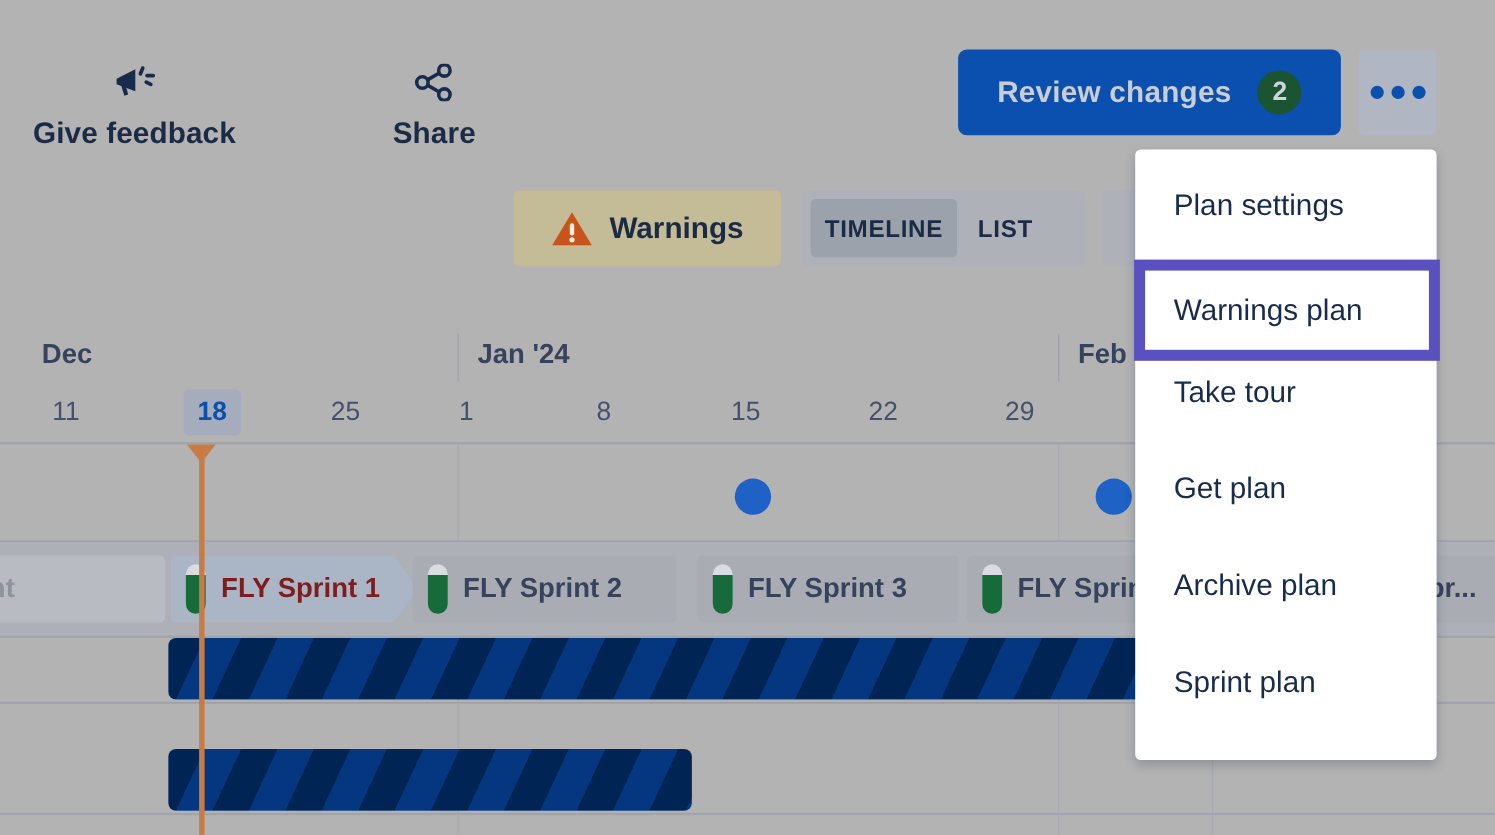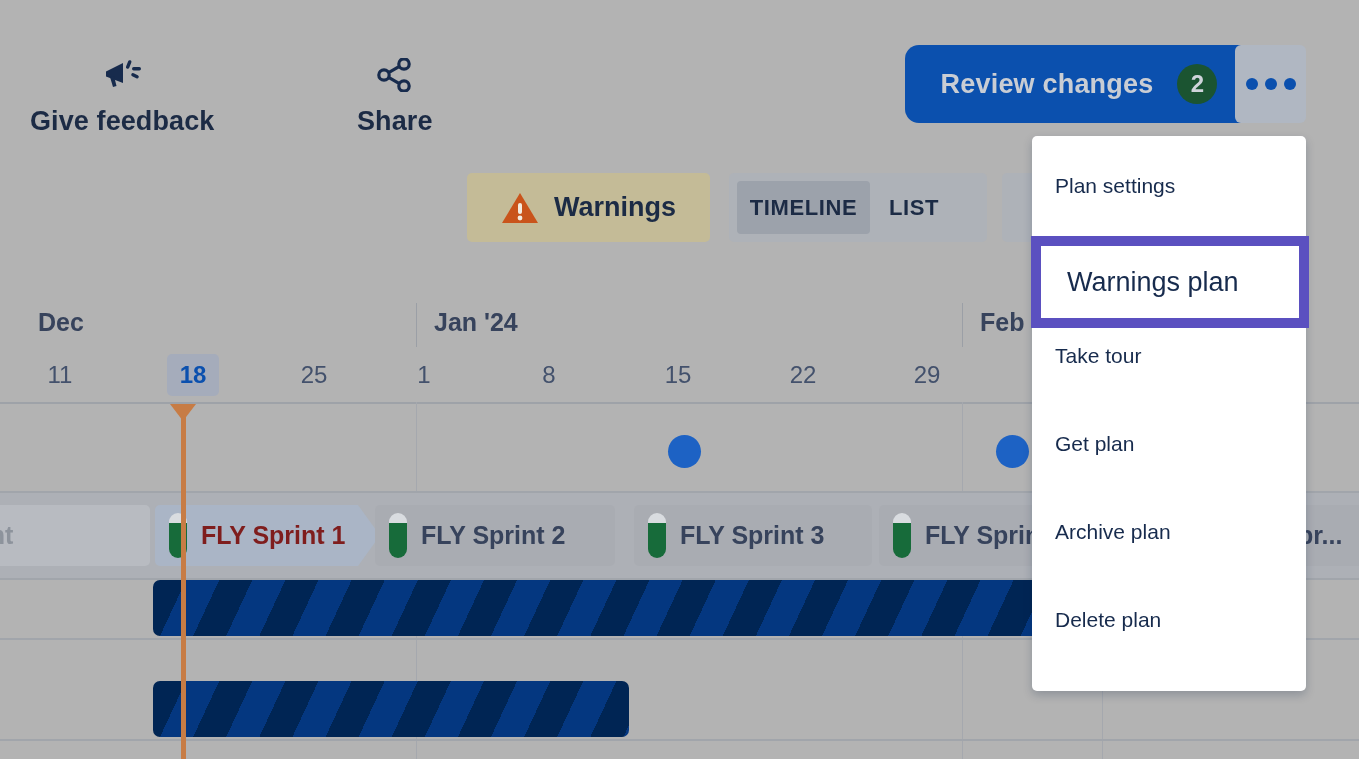--- a/index.html
+++ b/index.html
@@ -17,23 +17,23 @@
   .tb-item{position:absolute;display:flex;align-items:center;gap:14px;color:#172b4d;flex-direction:column;}
   .tb-label{font-size:27px;font-weight:700;color:#1c2b45;letter-spacing:.1px;white-space:nowrap;}
   .ic{display:inline-block;line-height:0;}
 
   #give-feedback{left:30px;top:58px;}
   #share-btn{left:357px;top:58px;}
   #auto-schedule{left:553px;top:58px;}
 
   .review-btn{
     position:absolute;left:871px;top:45px;width:348px;height:78px;
-    background:#0b50ae;border-radius:14px;border:none;
+    background:#0b50ae;border-radius:8px;border:none;
     display:flex;align-items:center;justify-content:center;gap:24px;
-    cursor:pointer;padding:0;margin-left:34px;
+    cursor:pointer;padding:0;
   }
   .review-btn .rb-text{font-size:27px;font-weight:700;color:#c9cdd4;letter-spacing:.2px;}
   .rb-badge{
     width:40px;height:40px;border-radius:50%;background:#1b5431;
     display:flex;align-items:center;justify-content:center;
     font-size:24px;font-weight:700;color:#cfd4da;
   }
   .more-btn{
     position:absolute;left:1235px;top:45px;width:71px;height:78px;
     background:#b0b7c2;border-radius:6px;border:none;cursor:pointer;
@@ -131,22 +131,22 @@
   }
 
   
   .menu{
     position:absolute;left:1032px;top:136px;width:274px;height:555px;
     background:#ffffff;border-radius:5px;
     box-shadow:0 4px 10px rgba(9,30,66,.22);
     overflow:hidden;
   }
   .menu-item{
-    height:88px;display:flex;align-items:center;padding-left:23px;
-    font-size:21px;color:#172b4d;cursor:pointer;box-sizing:border-box;
+    height:88px;display:flex;align-items:center;padding-left:35px;
+    font-size:27px;color:#172b4d;cursor:pointer;box-sizing:border-box;
     white-space:nowrap;
   }
   .menu .menu-item:first-child{margin-top:12px;height:76px;}
   .menu-hl{
     position:absolute;left:1031px;top:236px;width:278px;height:92px;
     border:10px solid #5b50c0;box-sizing:border-box;background:transparent;
     pointer-events:none;
   }
   .menu-hl-fill{
     position:absolute;left:1041px;top:246px;width:258px;height:72px;
@@ -300,18 +300,18 @@
 
   <div class="todaytip"></div>
   <div class="todayline"></div>
 
   <div class="menu" id="menu">
       <div class="menu-item">Plan settings</div>
       <div class="menu-item" style="visibility: hidden;">Duplicate plan</div>
       <div class="menu-item">Take tour</div>
       <div class="menu-item">Get plan</div>
       <div class="menu-item">Archive plan</div>
-      <div class="menu-item">Delete plan</div>
+      <div class="menu-item">Sprint plan</div>
     </div>
   <div class="menu-hl-fill">Warnings plan</div>
   <div class="menu-hl" style="border-color: rgb(91, 80, 192);"></div>
 
 </div>
 
 </body></html>

